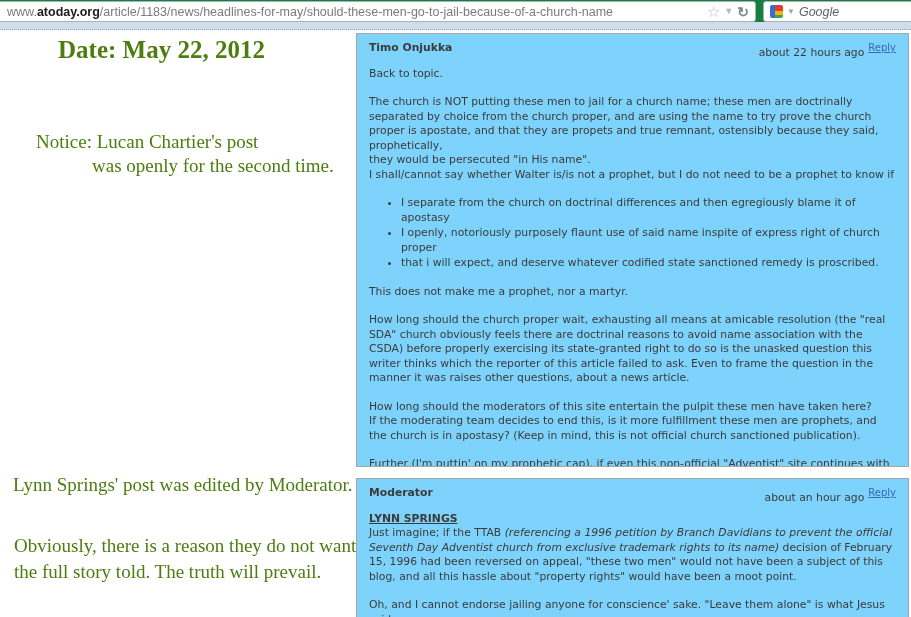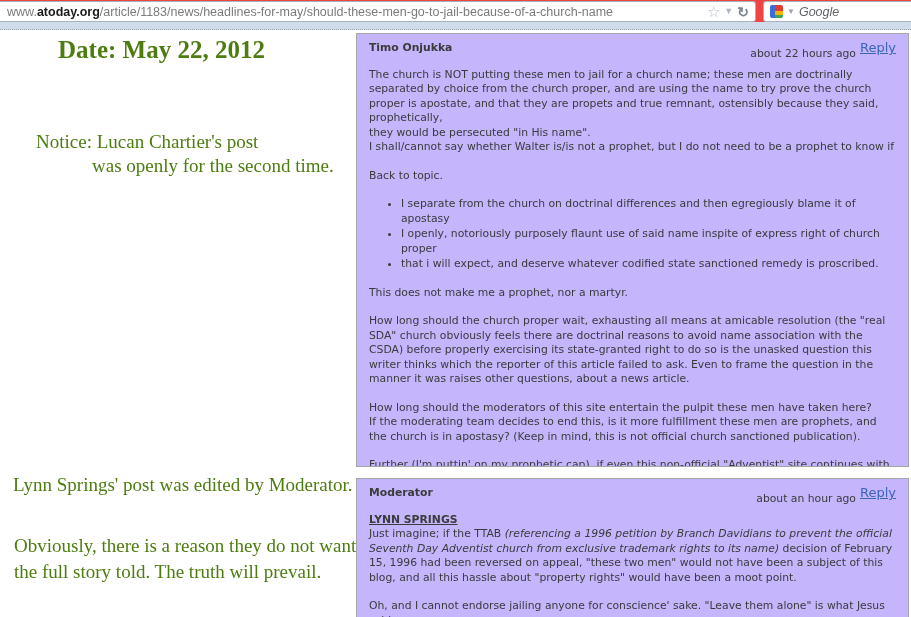--- a/index.html
+++ b/index.html
@@ -4,21 +4,21 @@
 <style>
   * { margin:0; padding:0; box-sizing:border-box; }
   html,body { width:911px; height:617px; }
   body {
     position:relative; overflow:hidden; background:#ffffff;
     font-family:"DejaVu Sans", sans-serif;
   }
   
   .chrome {
     position:absolute; top:0; left:0; width:911px; height:30px;
-    background:#ef4444;
+    background:#15803d;
   }
   .chrome-strip {
     position:absolute; top:22px; left:0; width:911px; height:8px;
     background:#cfdcec; border-bottom:1px dotted #9aa5b4;
   }
   .url-field {
     position:absolute; top:1px; left:-4px; width:760px; height:21px;
     background:#ffffff; border:1px solid #a9b1bd; border-radius:3px;
     display:flex; align-items:center; padding:0 6px 0 10px;
     font-family:"Liberation Sans", sans-serif; font-size:12.5px; color:#7b7b7b;
@@ -46,30 +46,30 @@
   
   .annot { position:absolute; font-family:"Liberation Serif", serif; color:#4d7c0f; }
   .annot-date { top:36px; left:58px; font-size:25px; font-weight:bold; }
   .annot-notice1 { top:131px; left:36px; font-size:19px; }
   .annot-notice2 { top:155px; left:92px; font-size:19px; }
   .annot-edited { top:474px; left:13px; font-size:19px; }
   .annot-closing { top:533px; left:14px; font-size:19px; line-height:26px; white-space:pre-line; }
   
   .comment {
     position:absolute; left:356px; width:553px;
-    background:#c4b5fd; border:1px solid #a6a6a6;
+    background:#7dd3fc; border:1px solid #a6a6a6;
     padding:7px 12px; overflow:hidden;
     font-size:10.8px; line-height:14.5px; color:#3b3b3b;
   }
   .comment-1 { top:33px; height:434px; }
   .comment-2 { top:478px; height:141px; }
   .c-head { display:flex; justify-content:space-between; align-items:flex-start; margin-bottom:6px; }
   .c-author { font-weight:bold; }
   .c-meta { white-space:nowrap; }
-  .c-reply { font-size:13px; color:#3a66b8; text-decoration:underline; vertical-align:5px; margin-left:4px; cursor:pointer; }
+  .c-reply { font-size:10px; color:#3a66b8; text-decoration:underline; vertical-align:5px; margin-left:4px; cursor:pointer; }
   .comment p { margin:0 0 14px; white-space:pre-line; }
   .comment ul { margin:2px 0 14px; padding-left:32px; }
   .comment li { margin:0 0 1px; }
   .edited-flag { font-style:italic; margin-bottom:0 !important; }
   .recipient { font-weight:bold; text-decoration:underline; margin-bottom:0 !important; }
   .seg-italic { font-style:italic; }
 </style>
 </head>
 <body>
 
@@ -97,24 +97,24 @@
 <div class="annot annot-notice2">was openly for the second time.</div>
 <div class="annot annot-edited">Lynn Springs' post was edited by Moderator.</div>
 <div class="annot annot-closing">Obviously, there is a reason they do not want
  the full story told.  The truth will prevail.</div>
 
 <div class="comment comment-1">
   <div class="c-head">
     <span class="c-author">Timo Onjukka</span>
     <span class="c-meta"><span>about 22 hours ago</span><a class="c-reply">Reply</a></span>
   </div>
+  <p>Back to topic.</p>
   <p>The church is NOT putting these men to jail for a church name; these men are doctrinally separated by choice from the church proper, and are using the name to try prove the church proper is apostate, and that they are propets and true remnant, ostensibly because they said, prophetically,
 they would be persecuted "in His name".
 I shall/cannot say whether Walter is/is not a prophet, but I do not need to be a prophet to know if</p>
-  <p>Back to topic.</p>
   <ul>
     <li> I separate from the church on doctrinal differences and then egregiously blame it of apostasy</li>
     <li>I openly, notoriously purposely flaunt use of said name inspite of express right of church proper</li>
     <li>that i will expect, and deserve whatever codified state sanctioned remedy is proscribed.</li>
   </ul>
   <p>This does not make me a prophet, nor a martyr.</p>
   <p>How long should the church proper wait, exhausting all means at amicable resolution (the "real SDA" church obviously feels there are doctrinal reasons to avoid name association with the CSDA) before properly exercising its state-granted right to do so is the unasked question this writer thinks which the reporter of this article failed to ask. Even to frame the question in the manner it was raises other questions, about a news article.</p>
   <p>How long should the moderators of this site entertain the pulpit these men have taken here?
 If the moderating team decides to end this, is it more fulfillment these men are prophets, and the church is in apostasy? (Keep in mind, this is not official church sanctioned publication).</p>
   <p>Further (I'm puttin' on my prophetic cap), if even this non-official "Adventist" site continues with its use of the chosen appellation (albeit without calling the trademark holders apostate in seeming intended contrivance), the group of three here may use this very fact in their own future legal maneuverings.</p>

